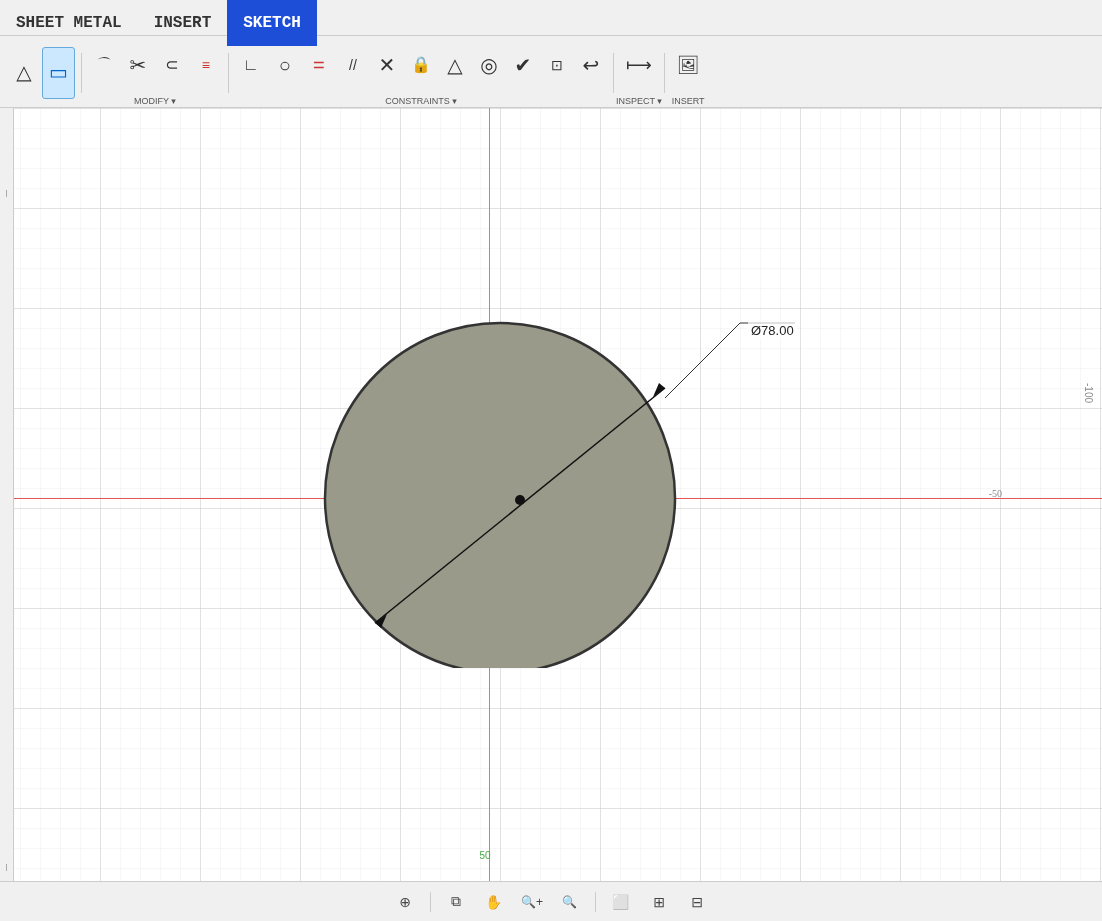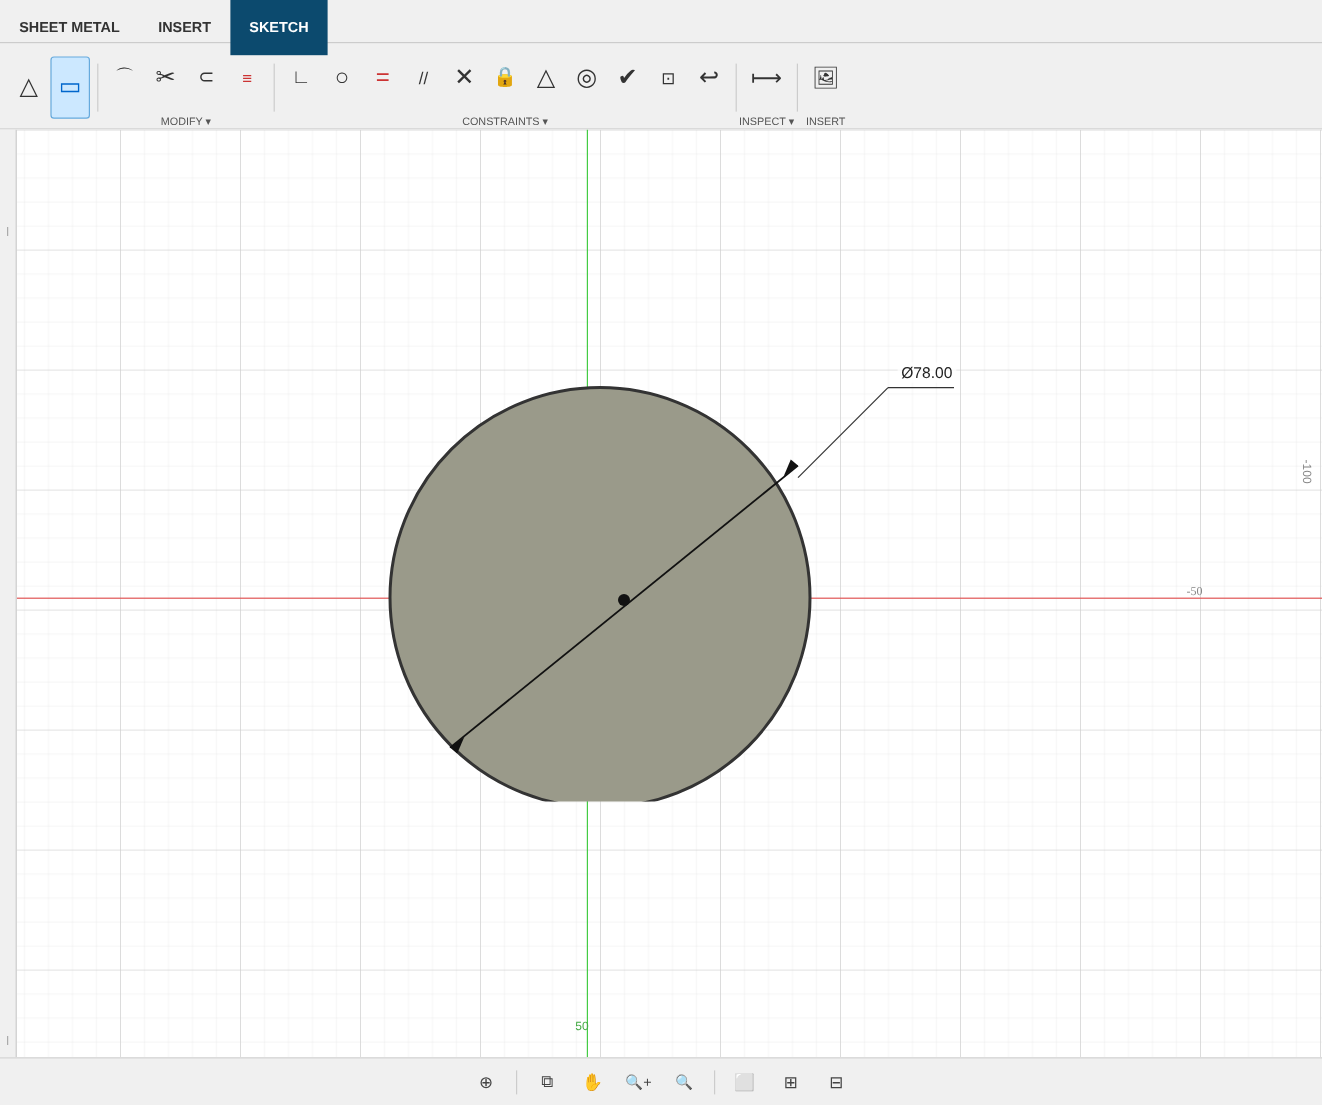--- a/index.html
+++ b/index.html
@@ -10,33 +10,34 @@
       display: flex;
       align-items: stretch;
       background: #f0f0f0;
       border-bottom: 1px solid #ccc;
       height: 108px;
       user-select: none;
     }
 
     .tab {
       padding: 23px 16px;
-      font-size: 12px;
+      font-size: 16px;
       font-weight: bold;
       cursor: pointer;
       border: none;
       background: transparent;
       color: #333;
       height: 36px;
       display: flex;
       align-items: center;
+      font-family: Liberation Mono, monospace;
     }
 
     .tab.active {
-      background: #0c4a6e;
+      background: #1d4ed8;
       color: white;
     }
 
     .toolbar-tabs {
       display: flex;
       height: 36px;
       border-bottom: 1px solid #ccc;
     }
 
     .toolbar-icons {
@@ -318,21 +319,21 @@
     <polygon points="360,110 348,119 354,105" fill="#111"></polygon>
 
     <circle cx="215" cy="222" r="5" fill="#111"></circle>
   </svg>
 
   <svg style="position:absolute; top:170px; left:600px;" width="200" height="200" xmlns="http://www.w3.org/2000/svg">
     <line x1="65" y1="120" x2="140" y2="45" stroke="#333" stroke-width="1"></line>
     <line x1="140" y1="45" x2="195" y2="45" stroke="#333" stroke-width="1"></line>
   </svg>
 
-  <div style="position:absolute; top:194px; left:748px; font-size:13px; color:#222; font-family:Arial,sans-serif; background:rgba(255,255,255,0.7); padding:1px 3px;">Ø78.00</div>
+  <div style="position:absolute; top:214px; left:748px; font-size:13px; color:#222; font-family:Arial,sans-serif; background:rgba(255,255,255,0.7); padding:1px 3px;">Ø78.00</div>
 
   <div style="position:absolute; right:100px; top:385px; font-size:10px; color:#888; transform:translateY(-50%);font-family:Liberation Serif, serif;">-50</div>
 
   <div style="position:absolute; right:8px; top:275px; font-size:10px; color:#888; writing-mode:vertical-rl;">-100</div>
 
   <div style="position:absolute; bottom:20px; left:485px; font-size:10px; color:#44aa44; transform:translateX(-50%);text-align:right;">50</div>
 
   <div class="left-ruler">
     <div class="left-ruler-mark">|</div>
     <div class="left-ruler-mark" style="margin-top:auto; margin-bottom:10px;">|</div>

